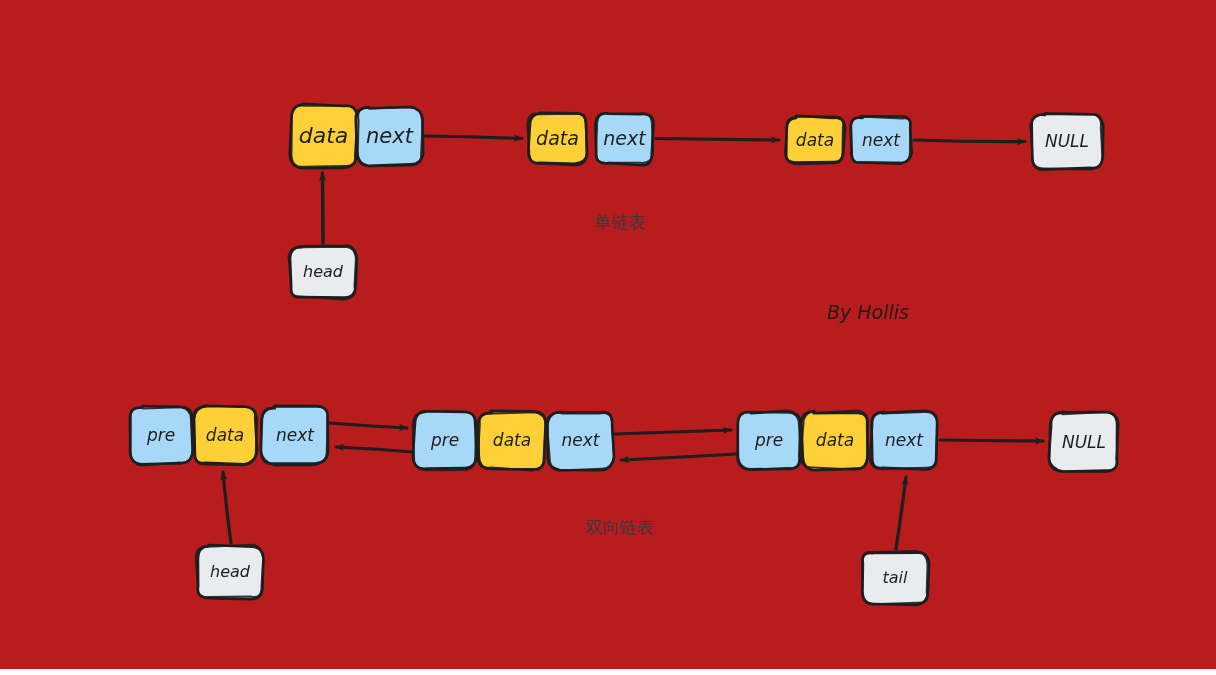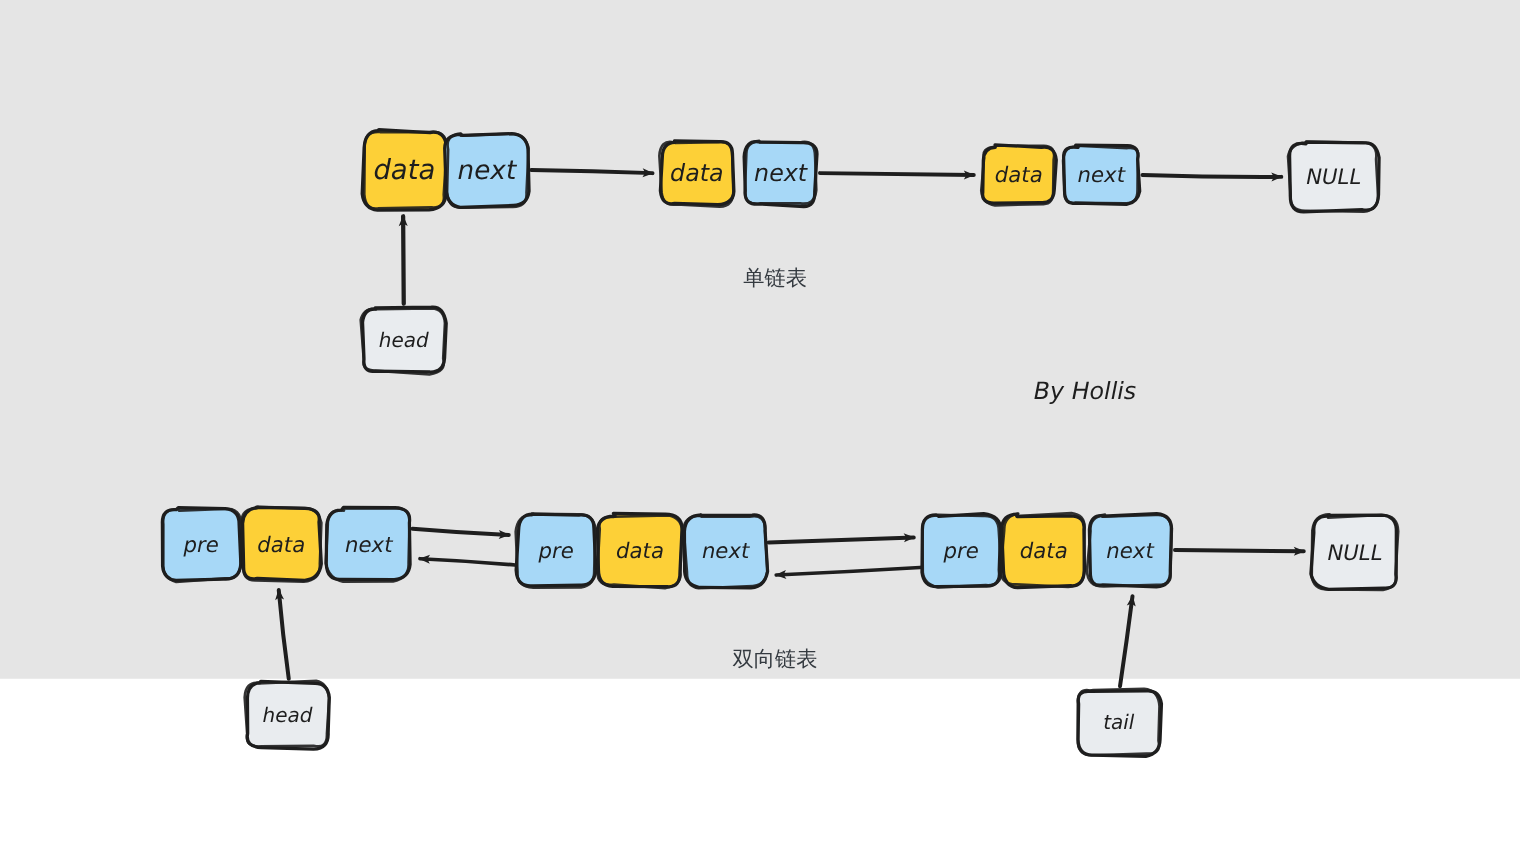--- a/index.html
+++ b/index.html
@@ -1,17 +1,17 @@
 <!DOCTYPE html>
 <html><head>
 <meta charset="utf-8">
 <style>
   html,body{margin:0;padding:0;background:#ffffff;}
   body{width:1216px;height:675px;overflow:hidden;font-family:"Liberation Sans",sans-serif;}
-  #canvas{position:relative;width:1216px;height:543px;background:#e5e5e5;}
+  #canvas{position:relative;width:1216px;height:669px;background:#b91c1c;}
   svg#diagram{position:absolute;left:0;top:0;width:1216px;height:675px;}
   .hand{font-family:"DejaVu Sans",sans-serif;font-style:italic;}
   .cjk{font-family:"DejaVu Sans","Liberation Sans",sans-serif;font-style:normal;}
   text{-webkit-font-smoothing:antialiased;}
 </style>
 </head>
 <body>
 
 <div id="canvas">
   <svg id="diagram" viewBox="0 0 1216 675">

